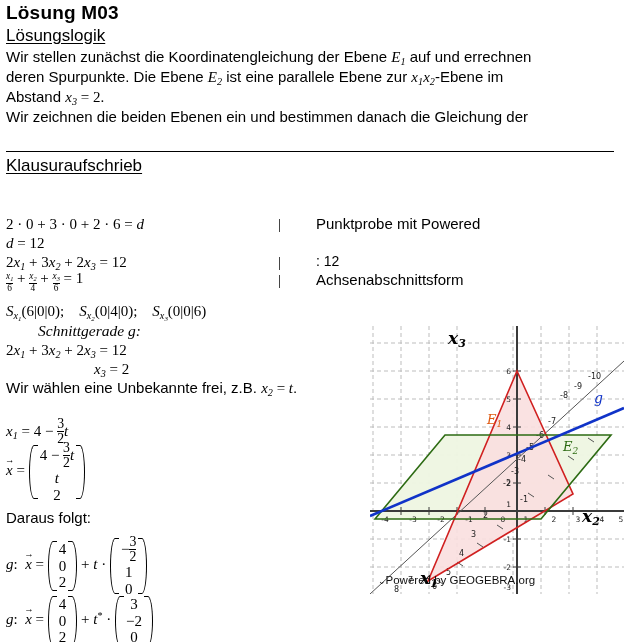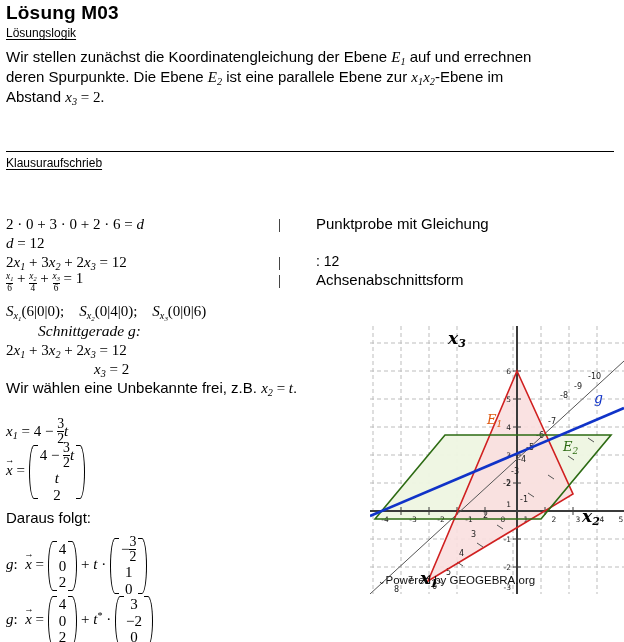--- a/index.html
+++ b/index.html
@@ -5,21 +5,21 @@
   html,body{margin:0;padding:0;background:#fff;}
   body{
     width:624px;height:642px;position:relative;overflow:hidden;
     font-family:"Liberation Sans","DejaVu Sans",sans-serif;
     color:#000;
   }
   .page{position:absolute;inset:0;}
 
   
   .title{position:absolute;left:6px;top:2px;font-size:19px;font-weight:bold;letter-spacing:.2px;}
-  .sub{position:absolute;left:6px;font-size:12px;text-decoration:underline;text-underline-offset:2px;}
+  .sub{position:absolute;left:6px;font-size:17px;text-decoration:underline;text-underline-offset:2px;}
   .para{position:absolute;left:6px;font-size:15px;line-height:20px;width:612px;}
   .hr{position:absolute;left:6px;height:0;border-top:1px solid #000;}
 
   .math{position:absolute;font-family:"Liberation Serif","DejaVu Serif",serif;font-size:15px;white-space:nowrap;}
   .mi{font-style:italic;}
   .up{font-style:normal;}
   sub{font-size:.68em;vertical-align:-.28em;font-style:italic;}
   sup{font-size:.68em;vertical-align:.5em;}
   .txt{position:absolute;font-size:15px;white-space:nowrap;}
   .bar{position:absolute;font-size:15px;font-family:"Liberation Serif",serif;}
@@ -58,32 +58,35 @@
 
   <div class="para" style="top:47px;">
     Wir stellen zunächst die Koordinatengleichung der Ebene <span class="math mi" style="position:static;">E<sub>1</sub></span> auf und errechnen
   </div>
   <div class="para" style="top:67px;">
     deren Spurpunkte. Die Ebene <span class="math mi" style="position:static;">E<sub>2</sub></span> ist eine parallele Ebene zur <span class="math mi" style="position:static;text-align:center;">x<sub>1</sub>x<sub>2</sub></span>-Ebene im
   </div>
   <div class="para" style="top:87px;">
     Abstand <span class="math mi" style="position:static;margin-top:46px;">x<sub>3</sub> <span class="up">= 2.</span></span>
   </div>
+  <div class="para" style="top:107px;">
+    Wir zeichnen die beiden Ebenen ein und bestimmen danach die Gleichung der
+  </div>
 
   <div class="hr" style="top:151px;width:608px;"></div>
 
   <div class="sub" style="top:156px;">Klausuraufschrieb</div>
 
 
 
   <div class="math" style="left:6px;top:216px;">
     <span class="up">2 · 0 + 3 · 0 + 2 · 6 =</span> <span class="mi">d</span>
   </div>
   <div class="bar" style="left:278px;top:216px;">|</div>
-  <div class="txt" style="left:316px;top:215px;">Punktprobe mit Gleichung</div>
+  <div class="txt" style="left:316px;top:215px;">Punktprobe mit Powered</div>
 
   <div class="math" style="left:6px;top:235px;">
     <span class="mi">d</span> <span class="up">= 12</span>
   </div>
 
   <div class="math" style="left:6px;top:254px;">
     <span class="up">2</span><span class="mi">x</span><sub>1</sub> <span class="up">+ 3</span><span class="mi">x</span><sub>2</sub> <span class="up">+ 2</span><span class="mi">x</span><sub>3</sub> <span class="up">= 12</span>
   </div>
   <div class="bar" style="left:278px;top:254px;">|</div>
   <div class="txt" style="left:316px;top:253px;font-size:14px;">: 12</div>

